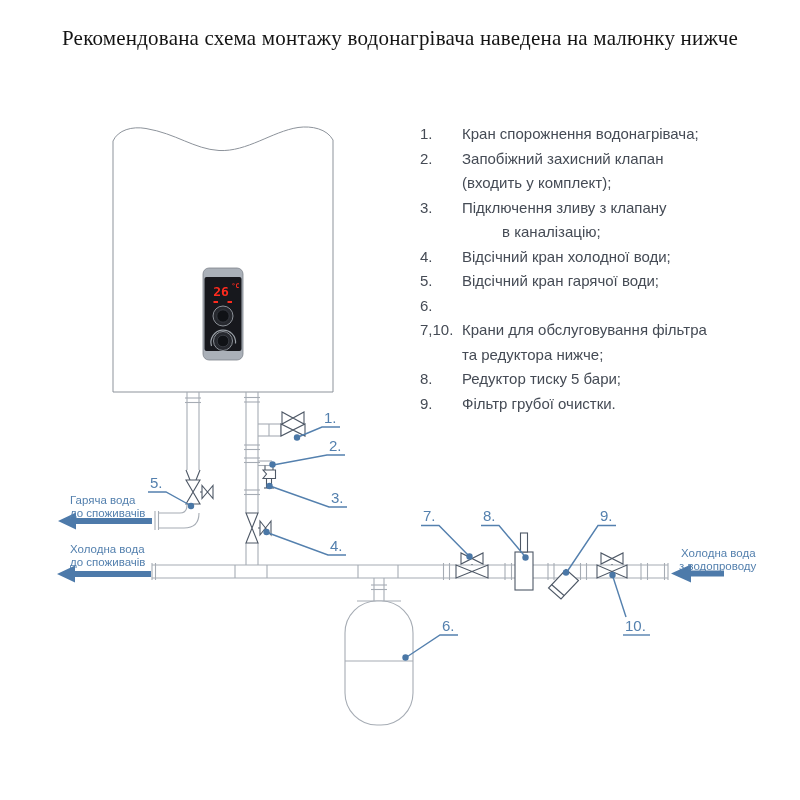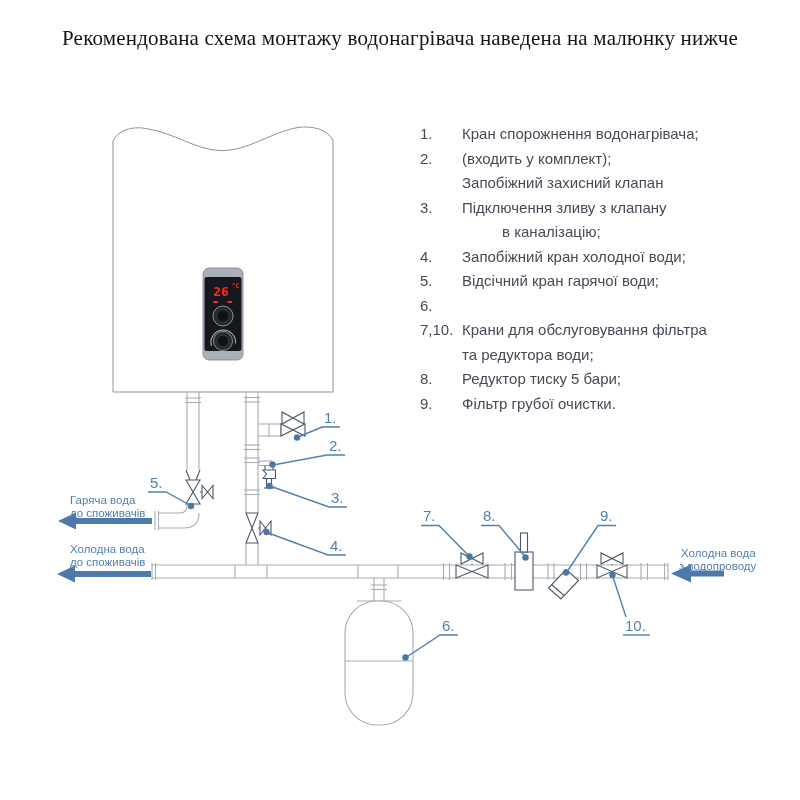--- a/index.html
+++ b/index.html
@@ -41,47 +41,47 @@
   <h1 class="title">Рекомендована схема монтажу водонагрівача наведена на малюнку нижче</h1>
 
   <div class="legend">
     <div class="legend-row">
       <span class="legend-num">1.</span>
       <span class="legend-text">Кран спорожнення водонагрівача;</span>
     </div>
     <div class="legend-row">
       <span class="legend-num">2.</span>
       <span class="legend-text">
+        <div>Запобіжний захисний клапан</div>
         <div>(входить у комплект);</div>
-        <div>Запобіжний захисний клапан</div>
       </span>
     </div>
     <div class="legend-row">
       <span class="legend-num">3.</span>
       <span class="legend-text">
         <div>Підключення зливу з клапану</div>
         <div class="indent2">в каналізацію;</div>
       </span>
     </div>
     <div class="legend-row">
       <span class="legend-num">4.</span>
-      <span class="legend-text">Запобіжний кран холодної води;</span>
+      <span class="legend-text">Відсічний кран холодної води;</span>
     </div>
     <div class="legend-row">
       <span class="legend-num">5.</span>
       <span class="legend-text">Відсічний кран гарячої води;</span>
     </div>
     <div class="legend-row">
       <span class="legend-num">6.</span>
     </div>
     <div class="legend-row">
       <span class="legend-num">7,10.</span>
       <span class="legend-text">
         <div>Крани для обслуговування фільтра</div>
-        <div>та редуктора води;</div>
+        <div>та редуктора нижче;</div>
       </span>
     </div>
     <div class="legend-row">
       <span class="legend-num">8.</span>
       <span class="legend-text">Редуктор тиску 5 бари;</span>
     </div>
     <div class="legend-row">
       <span class="legend-num">9.</span>
       <span class="legend-text">Фільтр грубої очистки.</span>
     </div>

